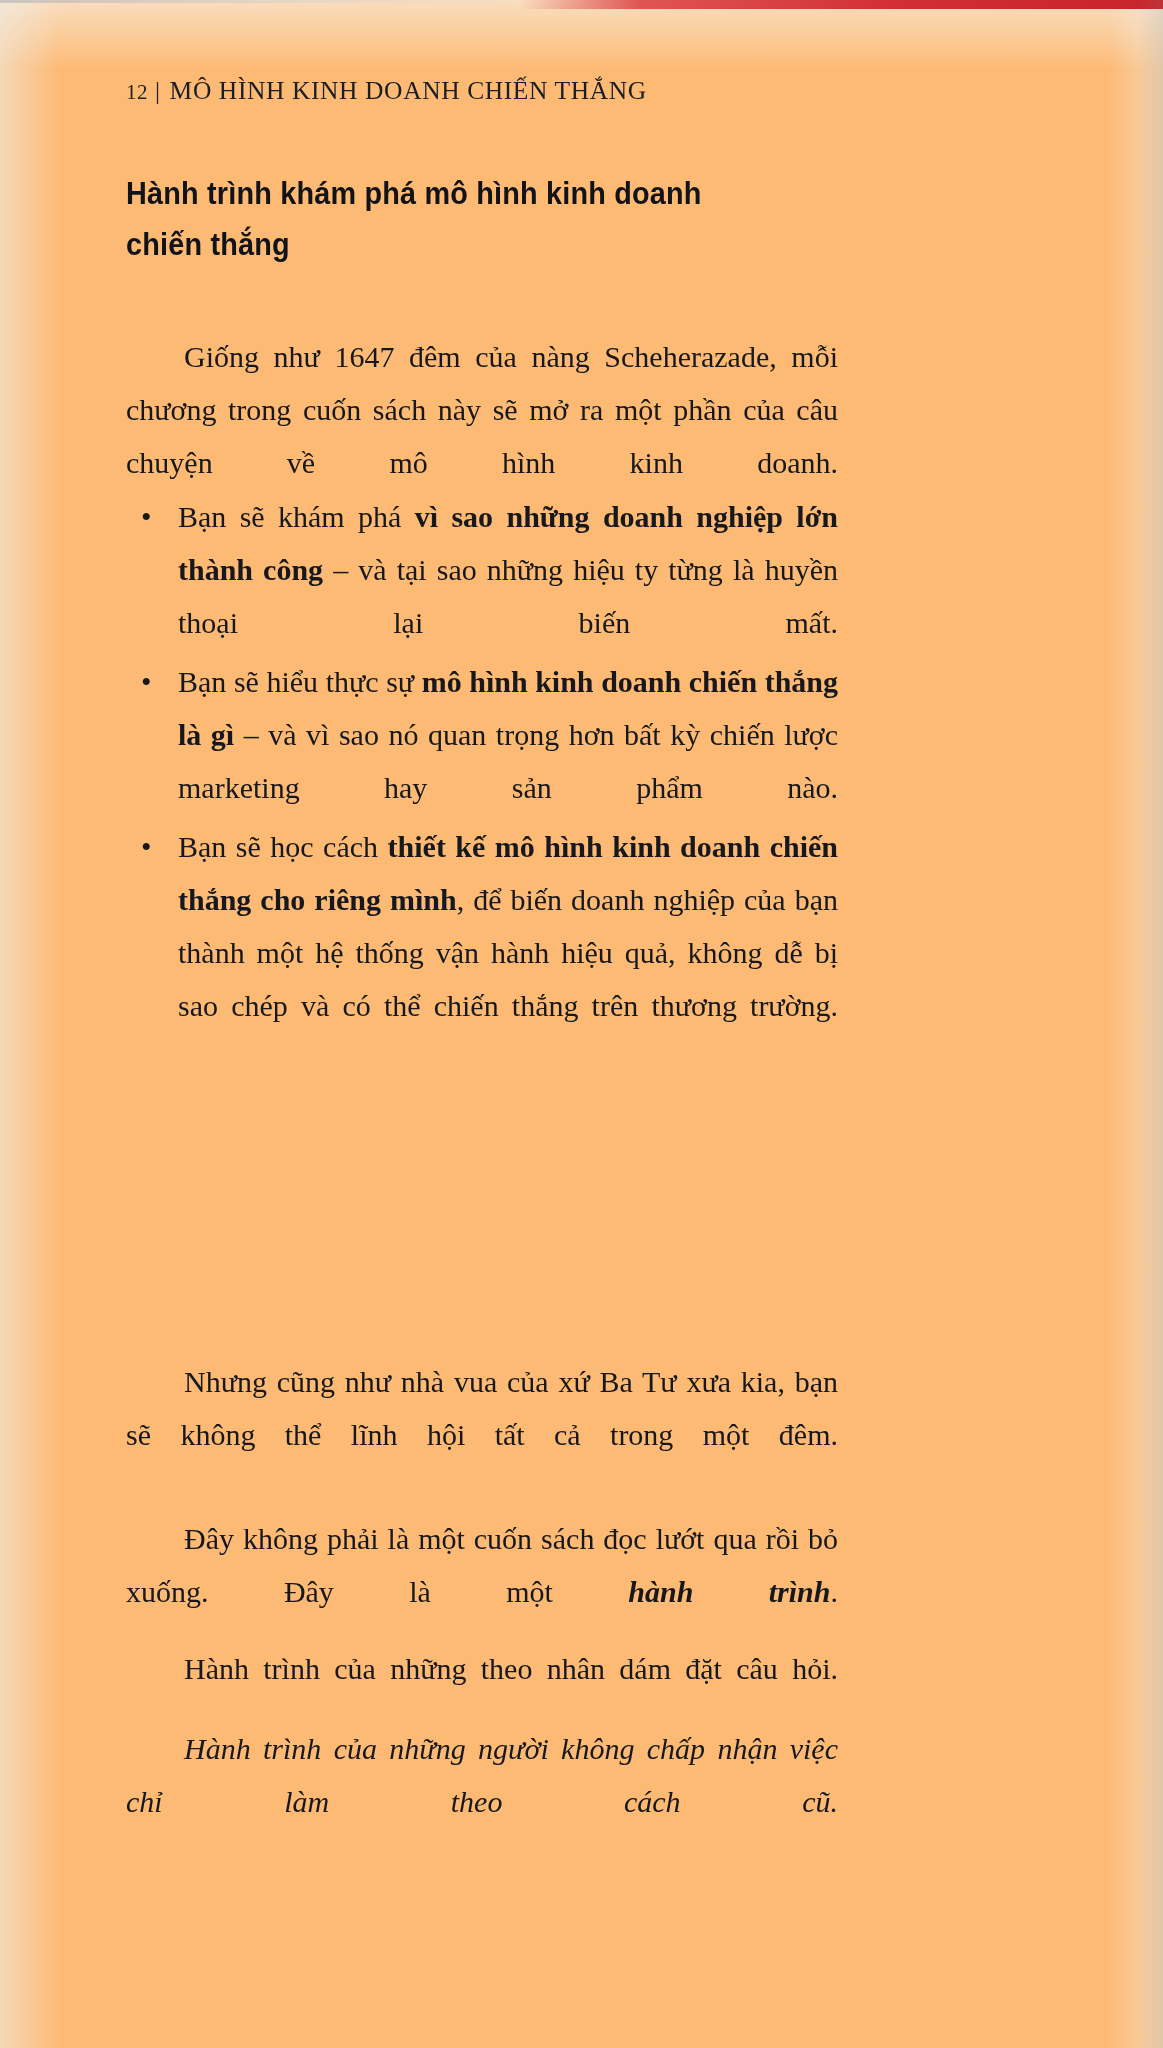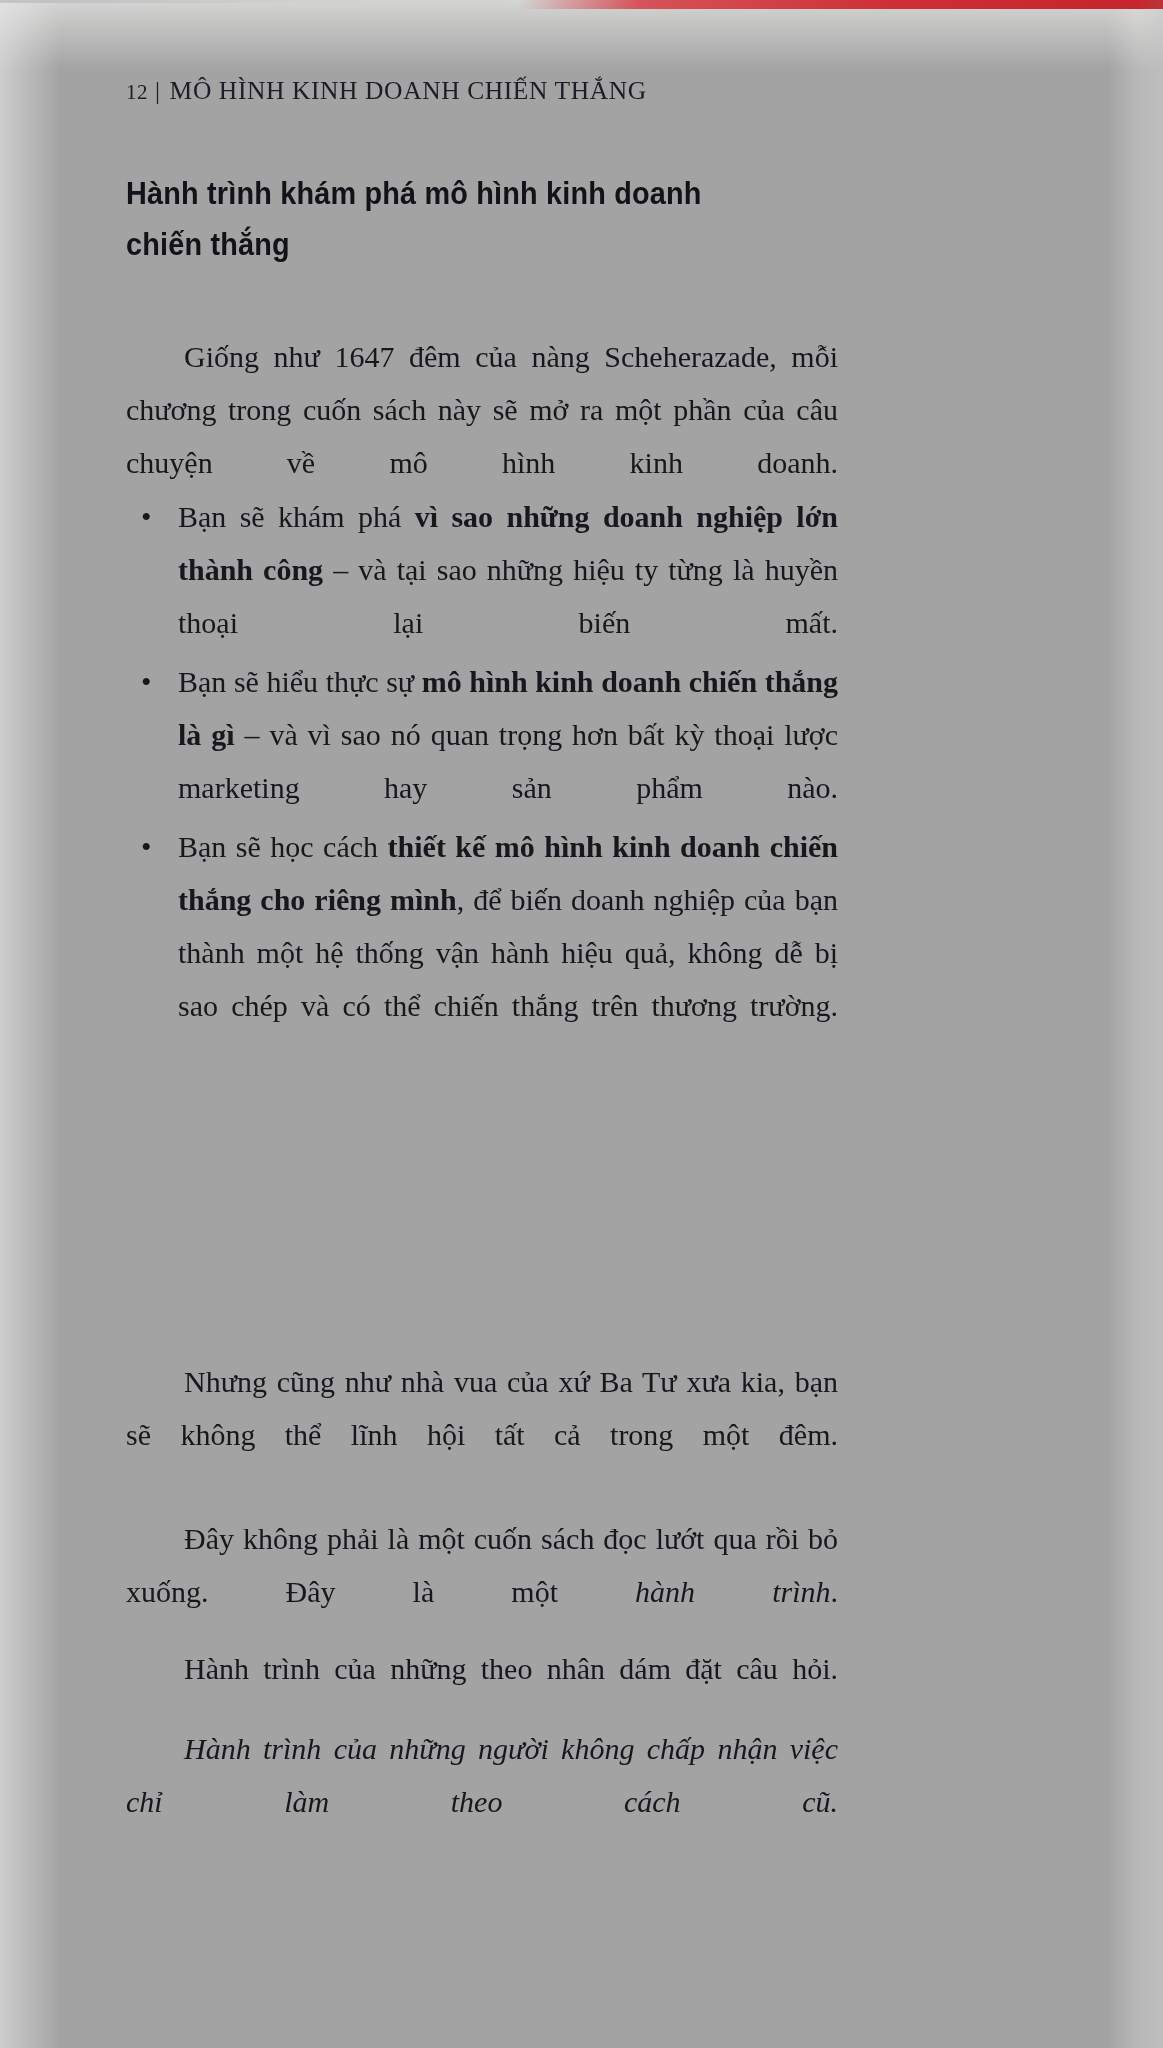--- a/index.html
+++ b/index.html
@@ -13,21 +13,21 @@
     position: relative;
     overflow: hidden;
     font-family: "Liberation Serif", serif;
     color: #16181d;
   }
 
   
   #page {
     position: absolute;
     inset: 0;
-    background: #a3a3a3;
+    background: #fdba74;
     overflow: hidden;
   }
   
   #paper-tint {
     position: absolute;
     inset: 0;
     background:
       linear-gradient(90deg, rgba(238,240,238,0.55) 0px, rgba(255,255,255,0) 60px),
       linear-gradient(270deg, rgba(240,240,238,0.5) 0px, rgba(255,255,255,0) 55px),
       linear-gradient(180deg, rgba(246,246,244,0.6) 0px, rgba(255,255,255,0) 70px);
@@ -125,21 +125,21 @@
     font-family: "Liberation Serif", serif;
     font-size: 30px;
     line-height: 53px;
     color: #16181d;
     text-align: justify;
     text-justify: inter-word;
   }
   .body-block.indent {
     text-indent: 58px;
   }
-  .body-block i { font-style: italic; }
+  .body-block i { font-style: italic; font-weight: bold; }
 
   
   .bullet-item {
     position: absolute;
     left: 0;
     width: 712px;
     display: flex;
     align-items: flex-start;
   }
   .bullet-dot {
@@ -197,21 +197,21 @@
     <div class="bullet-item" style="top:490px;">
       <div class="bullet-dot">•</div>
       <div class="bullet-text">
         <span>Bạn sẽ khám phá </span><b>vì sao những doanh nghiệp lớn thành công</b><span> – và tại sao những hiệu ty từng là huyền thoại lại biến mất.</span>
       </div>
     </div>
 
     <div class="bullet-item" style="top:655px;">
       <div class="bullet-dot">•</div>
       <div class="bullet-text">
-        <span>Bạn sẽ hiểu thực sự </span><b>mô hình kinh doanh chiến thắng là gì</b><span> – và vì sao nó quan trọng hơn bất kỳ thoại lược marketing hay sản phẩm nào.</span>
+        <span>Bạn sẽ hiểu thực sự </span><b>mô hình kinh doanh chiến thắng là gì</b><span> – và vì sao nó quan trọng hơn bất kỳ chiến lược marketing hay sản phẩm nào.</span>
       </div>
     </div>
 
     <div class="bullet-item" style="top:820px;">
       <div class="bullet-dot">•</div>
       <div class="bullet-text">
         <span>Bạn sẽ học cách </span><b>thiết kế mô hình kinh doanh chiến thắng cho riêng mình</b><span>, để biến doanh nghiệp của bạn thành một hệ thống vận hành hiệu quả, không dễ bị sao chép và có thể chiến thắng trên thương trường.</span>
       </div>
     </div>
 

